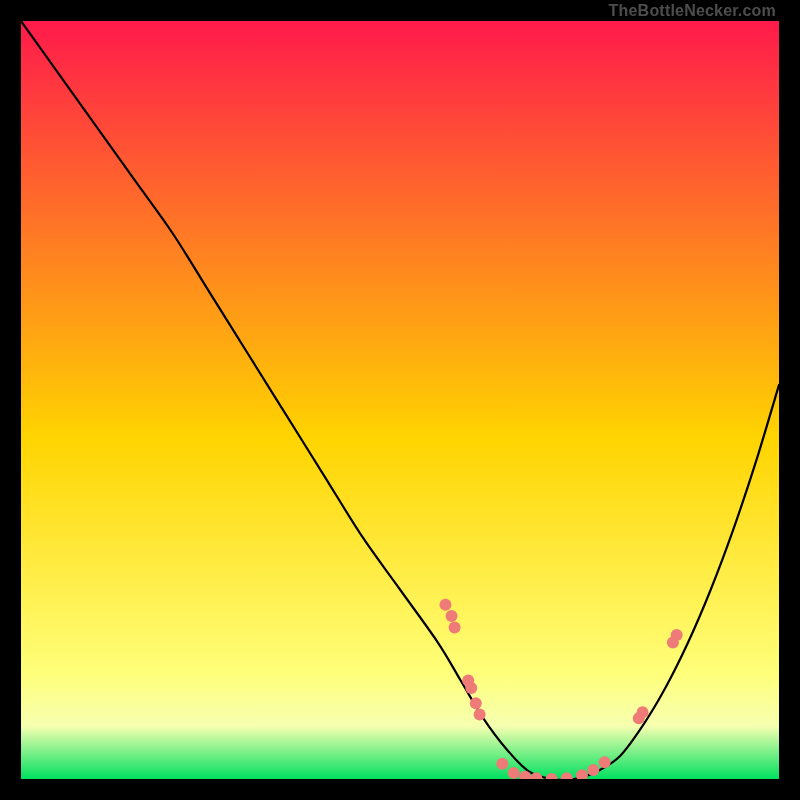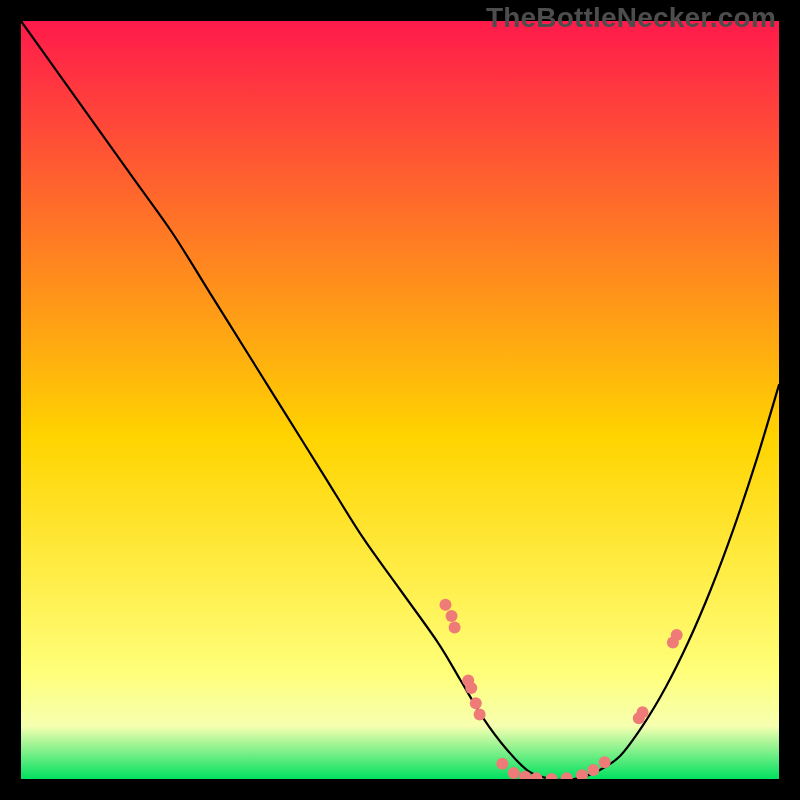--- a/index.html
+++ b/index.html
@@ -24,21 +24,21 @@
     left: 0;
     top: 0;
     width: 758px;
     height: 758px;
   }
   .attribution {
     position: absolute;
     top: 2px;
     right: 24px;
     color: #4d4d4d;
-    font-size: 28px;
+    font-size: 16px;
     font-weight: 600;
     letter-spacing: 0.2px;
     user-select: none;
   }
 </style>
 </head>
 <body>
 
 <div class="frame">
   <svg class="plot" viewBox="0 0 758 758" preserveAspectRatio="none">

